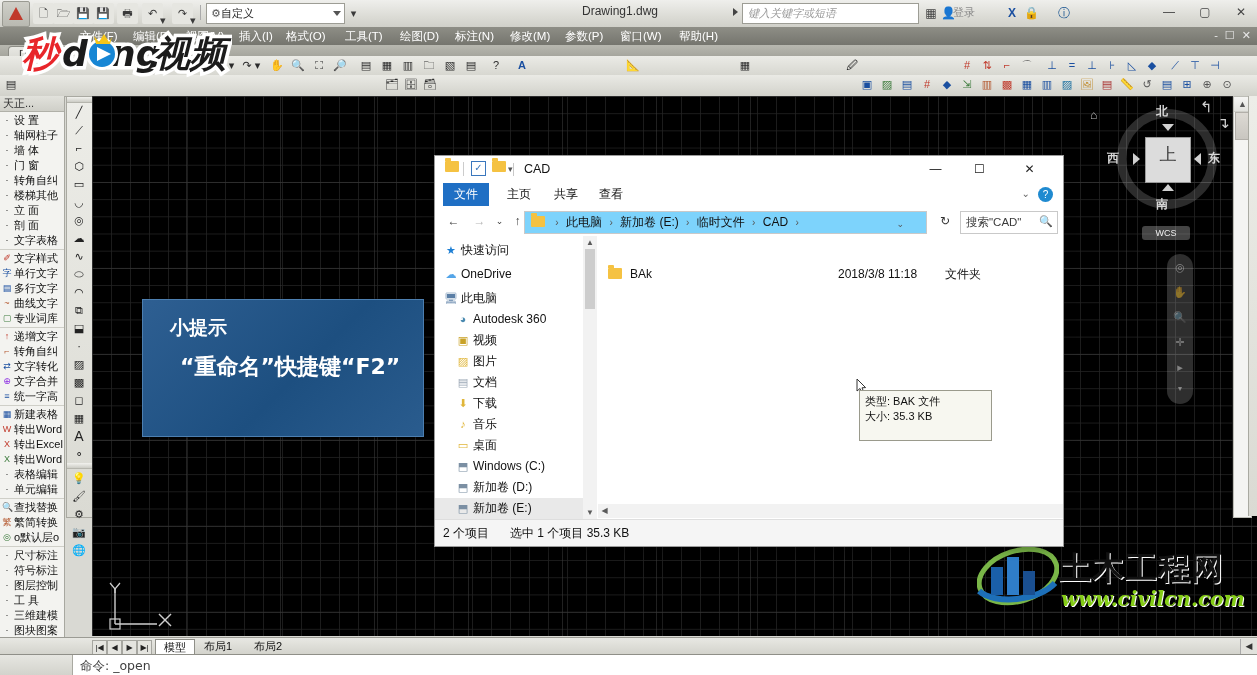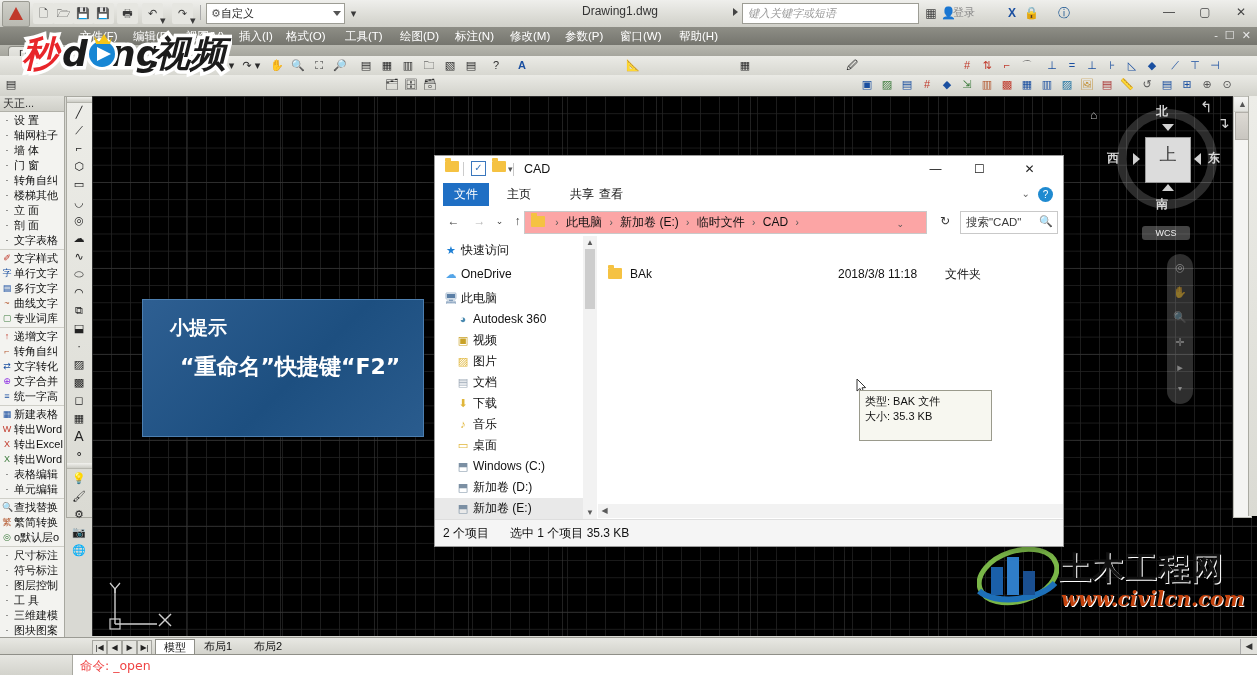--- a/index.html
+++ b/index.html
@@ -110,21 +110,21 @@
   #wcs-chip{position:absolute;left:30px;top:122px;width:48px;height:14px;background:rgba(210,210,210,.32);
     border-radius:3px;font-size:9px;color:#efefef;text-align:center;line-height:14px;}
   #nav-wheel{position:absolute;left:1075px;top:158px;width:26px;height:150px;
     background:rgba(210,210,210,.22);border-radius:13px;}
   .nw-ico{position:absolute;left:0;width:26px;text-align:center;font-size:11px;color:rgba(240,240,240,.45);}
   
   #wm-civil{position:absolute;left:885px;top:443px;width:250px;height:80px;}
   #wm-civil-text{position:absolute;left:82px;top:8px;font-size:32px;font-weight:bold;color:#111;
     font-family:"DejaVu Sans","Liberation Sans",sans-serif;letter-spacing:1px;
     text-shadow:1px 1px 0 #fff;}
-  #wm-civil-url{position:absolute;left:84px;top:48px;font-size:20px;font-style:italic;font-weight:bold;color:#c2410c;
+  #wm-civil-url{position:absolute;left:84px;top:48px;font-size:20px;font-style:italic;font-weight:bold;color:#84cc16;
     font-family:"DejaVu Serif","Liberation Serif",serif;text-shadow:1px 1px 0 #fff;}
   #wm-civil-mark{position:absolute;left:0;top:4px;width:82px;height:66px;}
 
   
   #vscroll{position:absolute;left:1233px;top:96px;width:17px;height:420px;background:#f4f4f2;border:1px solid #bdbdb6;}
   #vscroll .sb-arrow{height:14px;text-align:center;line-height:14px;font-size:9px;color:#555;
     background:linear-gradient(#f6f6f4,#e2e2de);border-bottom:1px solid #cfcfc9;}
   #vscroll .sb-thumb{height:26px;background:linear-gradient(#dddad4,#c9c6c0);border:1px solid #b2afa9;margin:0 1px;}
 
   
@@ -138,21 +138,21 @@
     background:#e4e4df;border:1px solid #a6a6a0;color:#222;}
   .ltab{position:absolute;top:1px;height:15px;line-height:15px;font-size:11px;padding:0 8px;color:#111;}
   .ltab.active{background:#fff;border:1px solid #8f8f88;border-bottom:none;}
   #layout-scroll{position:absolute;right:0;top:1px;width:16px;height:15px;background:#e2e2dd;border-left:1px solid #aaa;
     text-align:center;line-height:15px;font-size:9px;color:#333;}
 
   
   #cmdline{position:absolute;left:0;top:654px;width:1257px;height:21px;background:#fff;border-top:1px solid #8f8f88;}
   #cmd-gutter{position:absolute;left:0;top:0;width:72px;height:21px;background:linear-gradient(#e6e6e1,#d2d2cb);
     border-right:1px solid #a9a9a1;}
-  #cmd-text{position:absolute;left:80px;top:3px;font-size:12.5px;color:#ef4444;font-family:"DejaVu Sans","Liberation Sans",sans-serif;}
+  #cmd-text{position:absolute;left:80px;top:3px;font-size:12.5px;color:#404040;font-family:"DejaVu Sans","Liberation Sans",sans-serif;}
 
   
   #wm-miao{position:absolute;left:22px;top:28px;width:210px;height:50px;}
 
   
   #explorer{position:absolute;left:434px;top:155px;width:628px;height:390px;background:#fff;
     border:1px solid #9b9b9b;box-shadow:0 2px 10px rgba(0,0,0,.35);}
   #ex-titlebar{position:absolute;left:0;top:0;width:628px;height:27px;background:#fff;}
   .ex-qico{position:absolute;top:5px;width:16px;height:16px;}
   .folder-ico{position:relative;width:14px;height:11px;background:#f5c242;border-radius:1px;}
@@ -162,21 +162,21 @@
   .ex-wc{position:absolute;top:0;width:45px;height:27px;text-align:center;line-height:27px;font-size:12px;color:#222;}
   #ex-ribbontabs{position:absolute;left:0;top:27px;width:628px;height:23px;background:#fff;border-bottom:1px solid #dcdcdc;}
   .rtab{position:absolute;top:0;height:23px;line-height:23px;font-size:12px;color:#111;padding:0 11px;}
   .rtab.file{background:#1f6fc4;color:#fff;}
   #ribbon-chev{position:absolute;right:33px;top:5px;font-size:10px;color:#666;}
   #ribbon-help{position:absolute;right:10px;top:4px;width:15px;height:15px;border-radius:50%;
     background:#1f8ad0;color:#fff;font-size:10px;line-height:15px;text-align:center;}
   #ex-addrbar{position:absolute;left:0;top:50px;width:628px;height:30px;background:#fff;}
   .navbtn{position:absolute;top:7px;width:17px;height:17px;text-align:center;line-height:17px;font-size:12px;color:#3a3a3a;}
   .navbtn.dis{color:#b7b7b7;}
-  #addr-field{position:absolute;left:73px;top:5px;width:425px;height:21px;border:1px solid #c9c9c9;background:#fca5a5;}
+  #addr-field{position:absolute;left:73px;top:5px;width:425px;height:21px;border:1px solid #c9c9c9;background:#7dd3fc;}
   #crumbs{position:absolute;left:6px;top:2px;font-size:12px;color:#111;line-height:17px;white-space:nowrap;}
   .crumb{color:#111;}
   .csep{color:#555;margin:0 4px;font-size:10px;}
   #addr-dd{position:absolute;right:22px;top:7px;font-size:9px;color:#555;}
   #addr-refresh{position:absolute;left:505px;top:8px;font-size:12px;color:#333;}
   #search-field{position:absolute;left:525px;top:5px;width:96px;height:21px;border:1px solid #c9c9c9;background:#fff;}
   #search-ph{position:absolute;left:5px;top:2px;font-size:11.5px;color:#3b3b3b;line-height:17px;}
   #search-ico{position:absolute;right:4px;top:3px;font-size:11px;color:#444;}
   #ex-body{position:absolute;left:0;top:80px;width:628px;height:283px;}
   #ex-nav{position:absolute;left:0;top:0;width:148px;height:283px;background:#fff;}
@@ -582,21 +582,21 @@
     <div id="ex-sep"></div>
     <div id="ex-title">CAD</div>
     <div class="ex-wc" style="left:478px;">—</div>
     <div class="ex-wc" style="left:522px;">☐</div>
     <div class="ex-wc" style="left:572px;">✕</div>
   </div>
 
   <div id="ex-ribbontabs">
     <div class="rtab file" style="left:8px;">文件</div>
     <div class="rtab" style="left:61px;">主页</div>
-    <div class="rtab" style="left:124px;">共享</div>
+    <div class="rtab" style="left:108px;">共享</div>
     <div class="rtab" style="left:153px;">查看</div>
     <div id="ribbon-chev">⌄</div>
     <div id="ribbon-help">?</div>
   </div>
 
   <div id="ex-addrbar">
     <div class="navbtn" style="left:10px;">←</div>
     <div class="navbtn dis" style="left:36px;">→</div>
     <div class="navbtn" style="left:56px;font-size:9px;">⌄</div>
     <div class="navbtn" style="left:74px;">↑</div>

